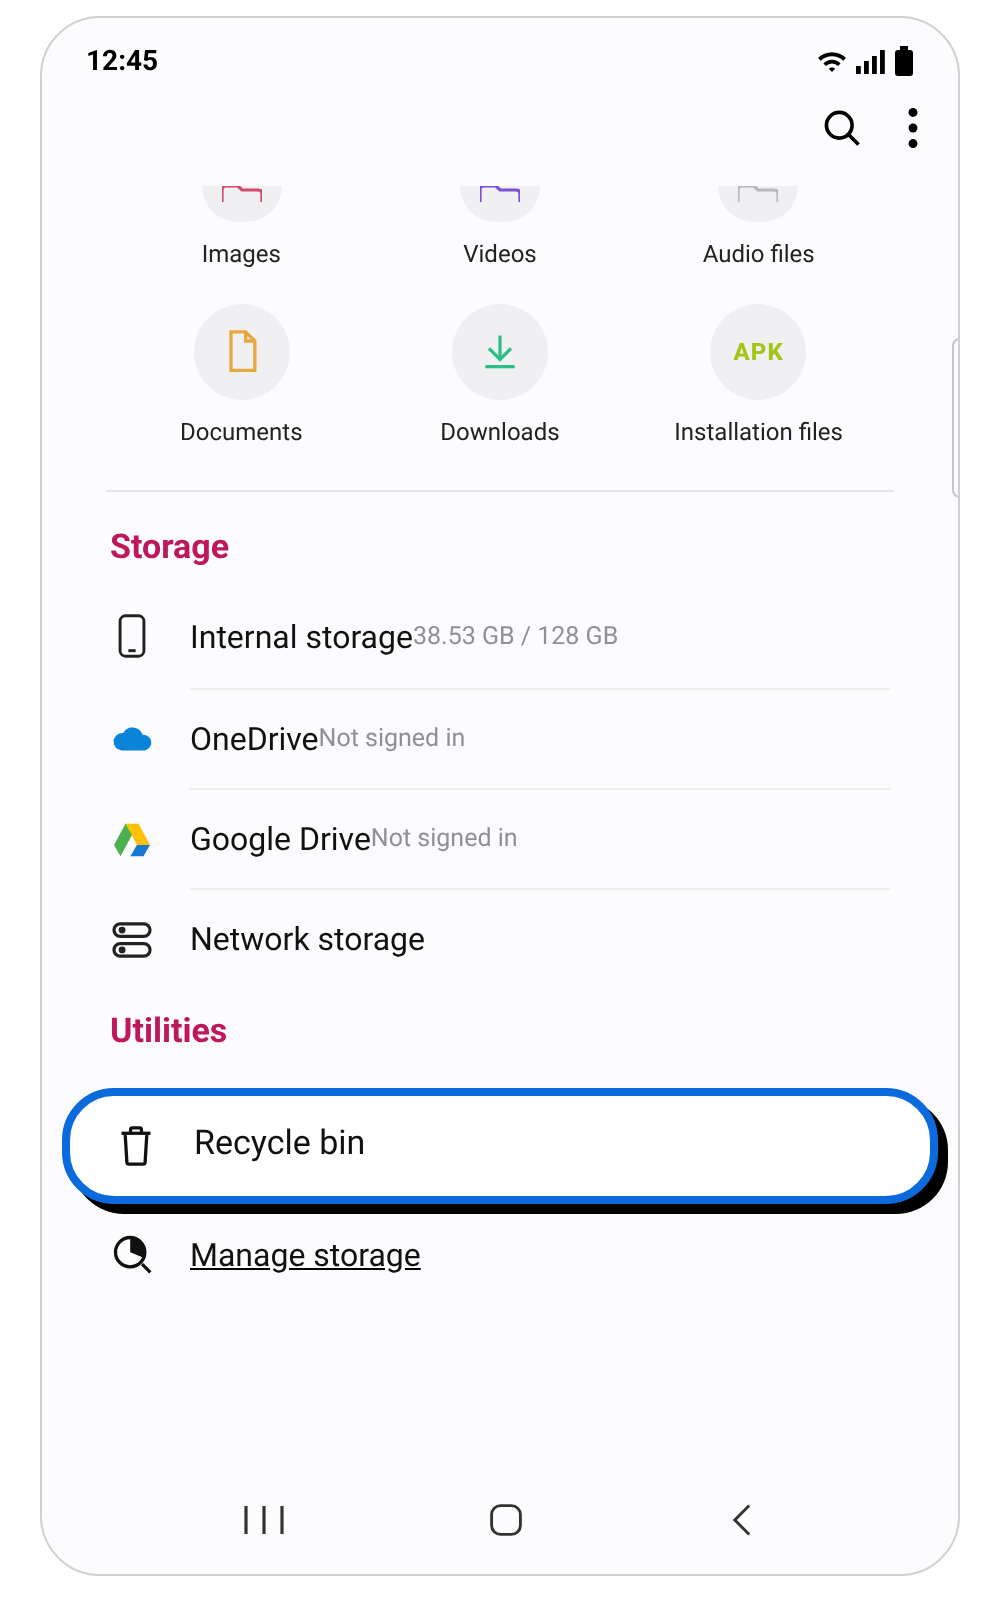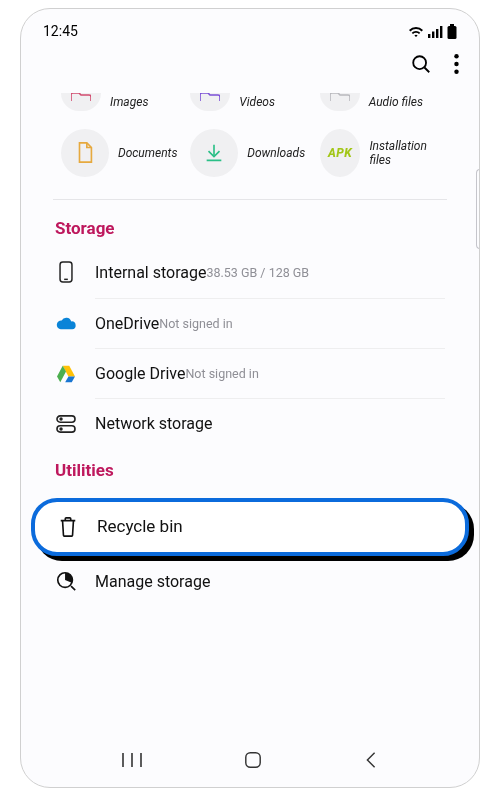--- a/index.html
+++ b/index.html
@@ -3,34 +3,34 @@
 <meta charset="utf-8">
 <style>
   * { box-sizing: border-box; margin: 0; padding: 0; font-family: -apple-system, BlinkMacSystemFont, "Segoe UI", Roboto, sans-serif; }
   html, body { width: 500px; height: 800px; background: #fff; overflow: hidden; }
   .phone {
     width: 460px; height: 780px; margin: 8px auto 0;
     background: #fcfcfe; border: 1px solid #d0d0d0; border-radius: 30px;
     position: relative; overflow: hidden;
   }
   .status-bar {
-    display: flex; justify-content: space-between; align-items: flex-end;
-    padding: 14px 22px 6px; font-size: 14px; font-weight: 400; color: #000;
+    display: flex; justify-content: space-between; align-items: flex-start;
+    padding: 14px 22px 6px; font-size: 14px; font-weight: 700; color: #000;
   }
   .status-icons { display: flex; gap: 4px; align-items: center; }
   .app-bar {
     display: flex; justify-content: flex-end; align-items: center;
     padding: 8px 20px 14px; gap: 22px;
   }
   .category-grid {
     display: grid; grid-template-columns: repeat(3, 1fr);
     padding: 0 40px 0; gap: 10px 10px;
   }
   .cat {
-    display: flex; flex-direction: row; align-items: center; gap: 9px; font-style: italic;
+    display: flex; flex-direction: column; align-items: center; gap: 9px;
   }
   .cat-icon-top {
     width: 40px; height: 18px;
     background: #f0f0f2;
     border-radius: 0 0 25px 25px;
     display:flex; align-items:flex-start; justify-content:center;
     overflow:hidden;
   }
   .cat-icon {
     width: 48px; height: 48px; border-radius: 50%; background: #f0f0f2;
@@ -63,21 +63,21 @@
     filter: blur(0.3px);
     z-index:0;
   }
   .highlight {
     position:relative; z-index:1;
     background:#fff; border:4px solid #0b6bdc;
     border-radius:26px; padding: 14px 22px;
     display:flex; gap:18px;
   }
 
-  .manage-row { display:flex; align-items:center; gap:18px; padding: 14px 34px 0; }
+  .manage-row { display:flex; align-items:center; gap:18px; padding: 14px 34px 0; text-decoration: underline; }
 
   .nav-bar {
     position:absolute; bottom:0; left:0; right:0;
     display:flex; justify-content:space-around; align-items:center;
     padding: 12px 50px 14px;
   }
 
   
   .scroll-edge {
     position:absolute; right:-1px; top:160px; width:4px; height:80px;

